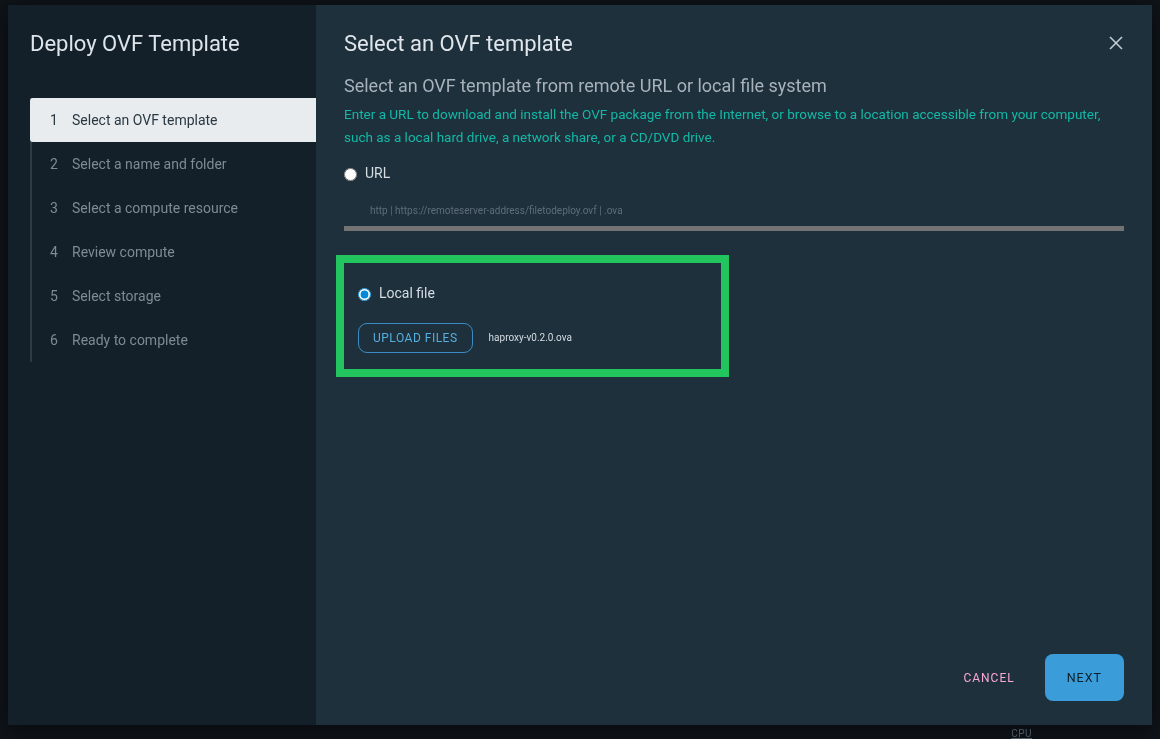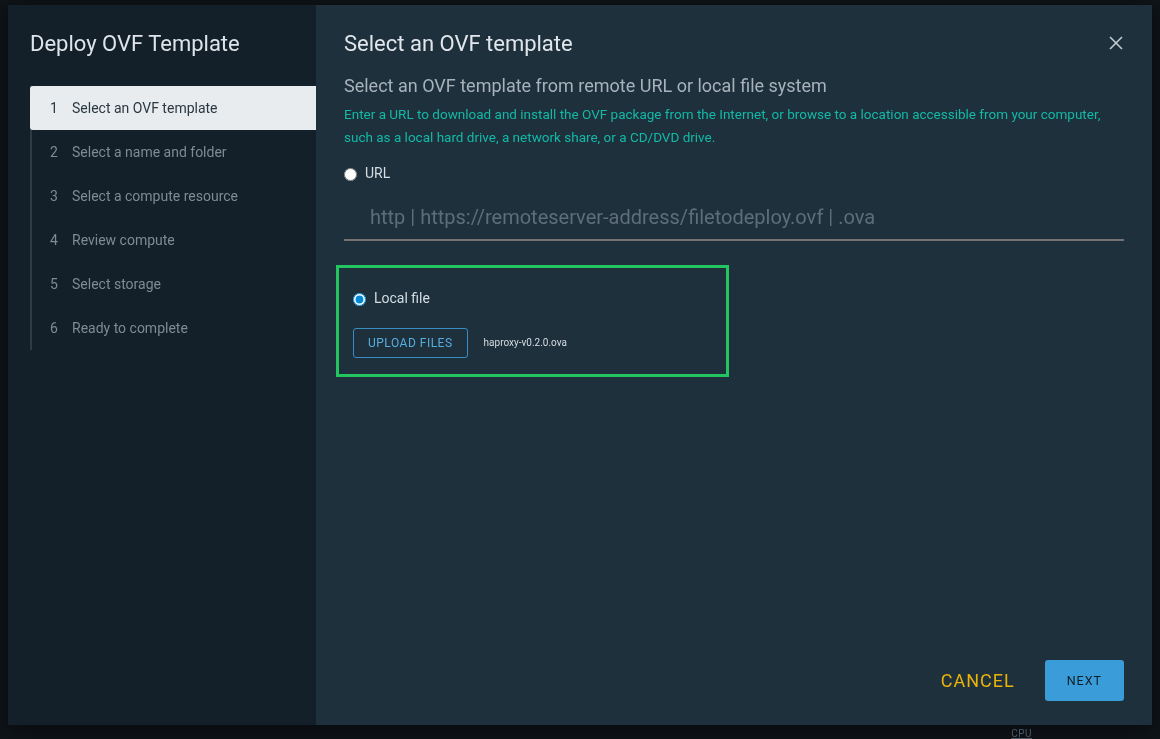--- a/index.html
+++ b/index.html
@@ -26,21 +26,21 @@
     }
     .sidebar {
       width: 308px;
       background: #142029;
       padding-top: 26px;
     }
     .sidebar-title {
       color: #dde4ea;
       font-size: 22px;
       font-weight: 400;
-      padding: 0 22px 30px 22px;
+      padding: 0 22px 42px 22px;
     }
     .step-list {
       list-style: none;
       border-left: 2px solid #2d3b45;
       margin-left: 22px;
     }
     .step-item {
       padding: 14px 18px;
       color: #7e8a94;
       font-size: 14px;
@@ -102,51 +102,51 @@
       accent-color: #0088d6;
     }
     .radio-label {
       color: #d5dce2;
       font-size: 14px;
     }
     .url-input {
       width: 100%;
       background: transparent;
       border: none;
-      border-bottom: 2px solid #737373;
+      border-bottom: 5px solid #737373;
       padding: 10px 6px 10px 26px;
       color: #9ba5ae;
-      font-size: 20px;
+      font-size: 10px;
       margin-top: 8px;
       margin-bottom: 18px;
       outline: none;
     }
     .url-input::placeholder {
       color: #5f6d78;
     }
     .highlight-box {
-      border: 3px solid #22c55e;
+      border: 8px solid #22c55e;
       padding: 16px 14px;
       margin-top: 6px;
       margin-left: -8px;
       width: 393px;
     }
     .upload-row {
       display: flex;
       align-items: center;
       margin-top: 22px;
     }
     .upload-button {
       background: transparent;
       border: 1px solid #3a8dc4;
       color: #56aee0;
       font-size: 12px;
       letter-spacing: 0.5px;
       padding: 7px 14px;
-      border-radius: 3px;
+      border-radius: 9px;
       cursor: pointer;
       margin-right: 16px;
     }
     .filename {
       color: #d5dce2;
       font-size: 10px;
     }
     .close-btn {
       position: absolute;
       top: 30px;
@@ -164,34 +164,34 @@
     .footer {
       margin-top: auto;
       padding: 20px 0 24px 0;
       display: flex;
       justify-content: flex-end;
       gap: 16px;
     }
     .btn-cancel {
       background: transparent;
       border: none;
-      color: #eab308;
-      font-size: 18px;
+      color: #f9a8d4;
+      font-size: 12px;
       letter-spacing: 1px;
       padding: 10px 14px;
       cursor: pointer;
     }
     .btn-next {
       background: #3a9cd8;
       border: none;
       color: #0d1f2a;
       font-size: 12.5px;
       letter-spacing: 1px;
-      padding: 10px 22px;
-      border-radius: 3px;
+      padding: 16px 22px;
+      border-radius: 8px;
       cursor: pointer;
     }
     .bg-label {
       position: absolute;
       right: 128px;
       bottom: 0px;
       color: #4a5964;
       font-size: 10px;
       letter-spacing: 0.5px;
       text-decoration: underline;

